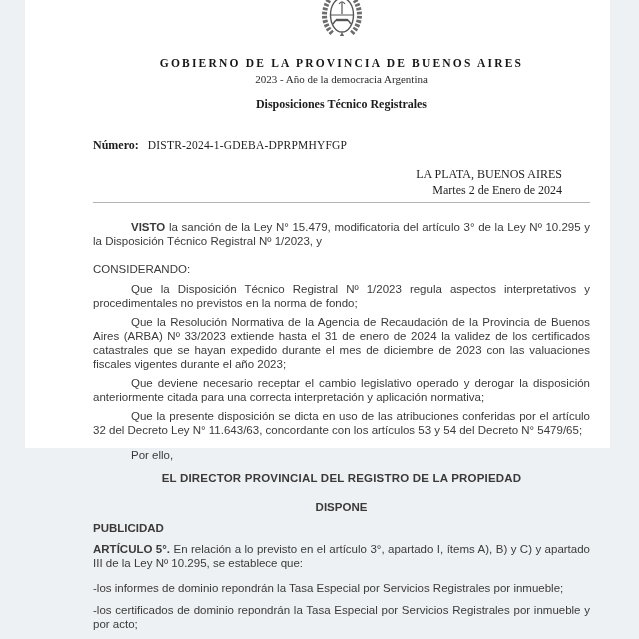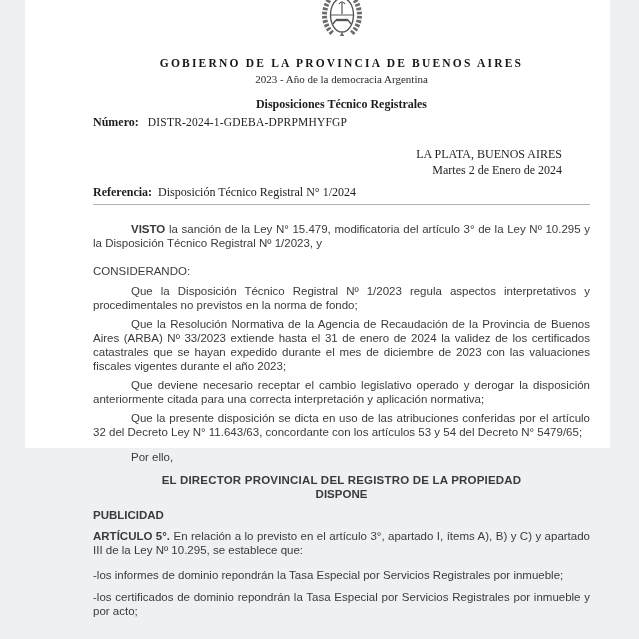--- a/index.html
+++ b/index.html
@@ -20,42 +20,42 @@
   }
   
   .emblem-wrap { width:48px; height:36px; overflow:hidden; margin:0 auto; }
   .emblem-wrap svg { display:block; margin-top:-13px; }
   .h-org {
     margin-top:20px; text-align:center; font-weight:bold;
     font-size:11.5px; letter-spacing:2.2px; line-height:15px; color:#161616;
   }
   .h-motto { margin-top:1px; text-align:center; font-size:11px; line-height:14px; color:#2a2a2a; }
   .h-doctype { margin-top:11px; text-align:center; font-weight:bold; font-size:12px; line-height:15px; }
-  .row-number { margin-top:0; font-size:12px; line-height:21px; }
+  .row-number { margin-top:26px; font-size:12px; line-height:15px; }
   .row-number .lbl { font-weight:bold; margin-right:9px; }
   .row-number .val { font-size:11.5px; letter-spacing:.2px; }
   .place-date { margin-top:13px; text-align:right; padding-right:28px; font-size:12px; line-height:16px; }
   .row-ref { margin-top:7px; font-size:12px; line-height:15px; }
   .row-ref .lbl { font-weight:bold; margin-right:6px; }
   .rule { margin-top:4px; height:1px; background: var(--rule,#b3b3b3); }
   
   .doc-body {
     font-family: "Liberation Sans", sans-serif;
     font-size:11.5px; line-height:14px; color: var(--text-body,#3a3a3a);
   }
   .doc-body p { text-align:justify; }
   .indent { text-indent:38px; }
   .b { font-weight:bold; }
   .p-visto { margin-top:17px; }
   .h-considerando { margin-top:14px; font-weight:normal; }
   .p-c1 { margin-top:6px; }
   .p-c  { margin-top:5px; }
   .p-porello { margin-top:11px; }
   .h-director { margin-top:9px; text-align:center !important; font-weight:bold; letter-spacing:.2px; }
-  .h-dispone  { margin-top:0; text-align:center !important; font-weight:bold; }
+  .h-dispone  { margin-top:15px; text-align:center !important; font-weight:bold; }
   .h-publicidad { margin-top:7px; font-weight:bold; }
   .p-articulo { margin-top:7px; }
   .p-bullet1 { margin-top:11px; }
   .p-bullet2 { margin-top:8px; }
 </style>
 </head>
 <body>
 
 <div class="paper">
   <div class="content">
@@ -86,23 +86,20 @@
 
     <div class="row-number">
       <span class="lbl">Número:</span><span class="val">DISTR-2024-1-GDEBA-DPRPMHYFGP</span>
     </div>
 
     <div class="place-date">
       <div>LA PLATA, BUENOS AIRES</div>
       <div>Martes 2 de Enero de 2024</div>
     </div>
 
-    <div class="row-ref">
-      <span class="lbl">Referencia:</span><span>Disposición Técnico Registral N° 1/2024</span>
-    </div>
 
     <div class="rule"></div>
 
     <div class="doc-body">
       <p class="p-visto indent"><span class="b">VISTO</span><span> la sanción de la Ley N° 15.479, modificatoria del artículo 3° de la Ley Nº 10.295 y la Disposición Técnico Registral Nº 1/2023, y</span></p>
 
       <p class="h-considerando">CONSIDERANDO:</p>
 
       <p class="p-c1 indent">Que la Disposición Técnico Registral Nº 1/2023 regula aspectos interpretativos y procedimentales no previstos en la norma de fondo;</p>
       <p class="p-c indent">Que la Resolución Normativa de la Agencia de Recaudación de la Provincia de Buenos Aires (ARBA) Nº 33/2023 extiende hasta el 31 de enero de 2024 la validez de los certificados catastrales que se hayan expedido durante el mes de diciembre de 2023 con las valuaciones fiscales vigentes durante el año 2023;</p>

